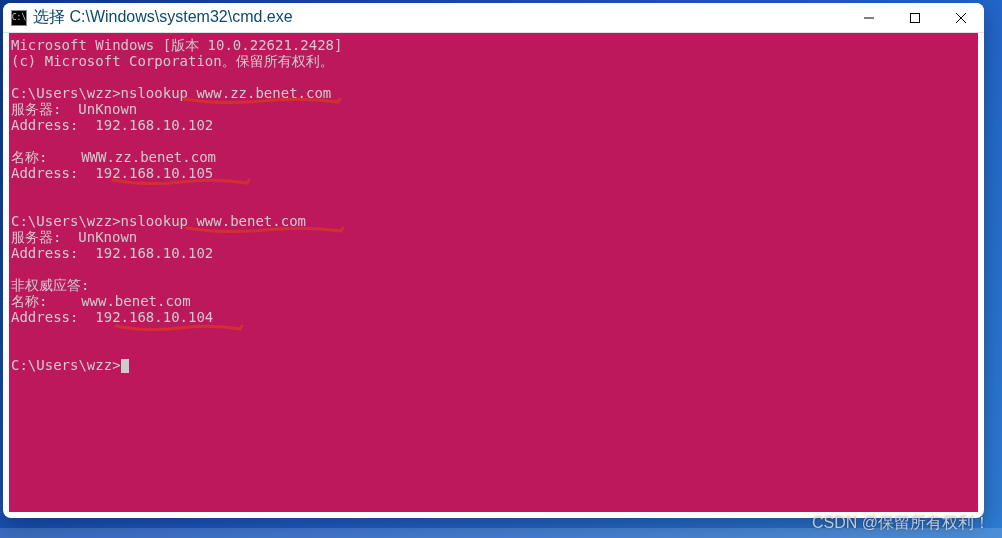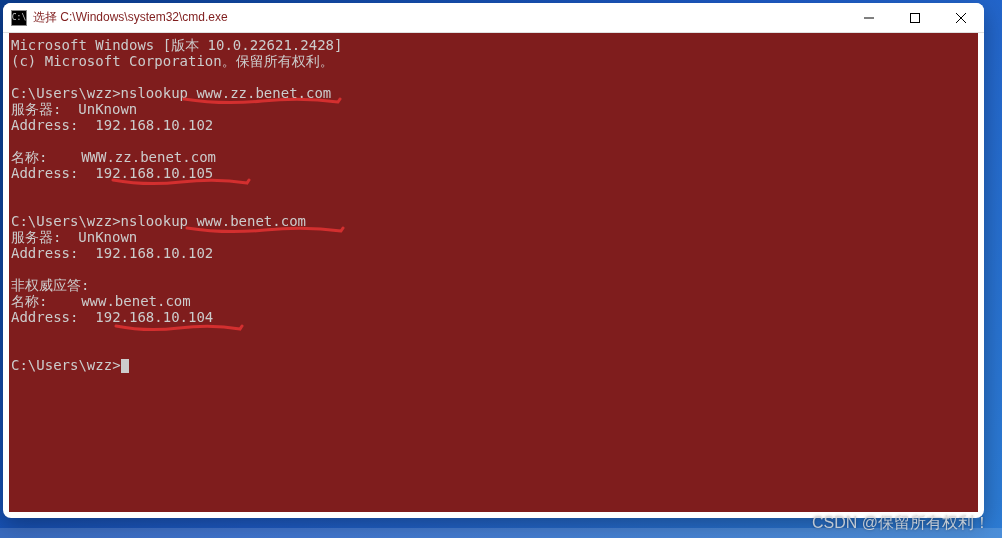--- a/index.html
+++ b/index.html
@@ -39,40 +39,40 @@
       background: #000;
       border: 1px solid #888;
       display: flex;
       align-items: center;
       justify-content: center;
       font-size: 8px;
       color: #ccc;
       font-family: monospace;
     }
     .titlebar-text {
-      font-size: 12px;
-      color: #7f1d1d;
+      font-size: 16px;
+      color: #0c4a6e;
       flex: 1;
     }
     .win-controls {
       display: flex;
       height: 100%;
     }
     .win-btn {
       width: 46px;
       height: 100%;
       display: flex;
       align-items: center;
       justify-content: center;
       cursor: pointer;
     }
     .win-btn svg { width: 10px; height: 10px; }
     .terminal {
       flex: 1;
-      background: #7f1d1d;
+      background: #be185d;
       margin: 0 6px 6px 6px;
       padding: 4px 2px;
       font-family: "NSimSun", "SimSun", Consolas, monospace;
       font-size: 14px;
       line-height: 16px;
       color: #cccccc;
       white-space: pre;
       position: relative;
       overflow: hidden;
     }

